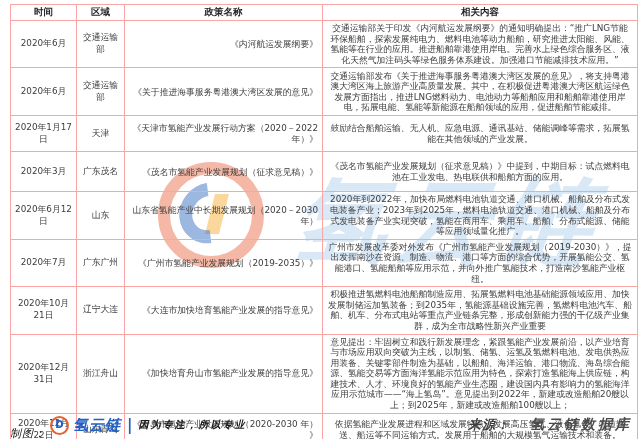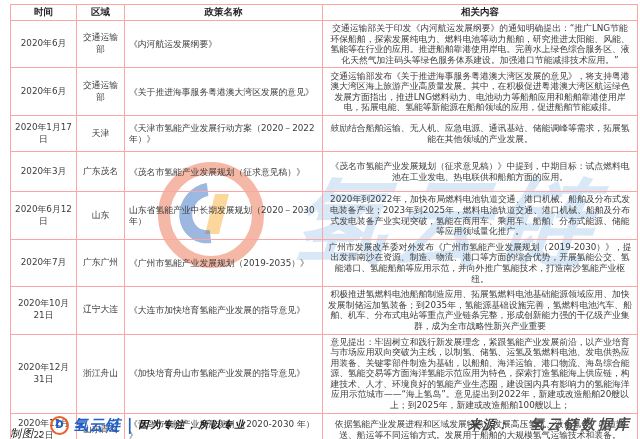--- a/index.html
+++ b/index.html
@@ -54,21 +54,21 @@
   }
   .policy-table th{
     font-size:9.5px;font-weight:bold;color:#1e1e1e;
     height:14px;padding:1px 2px;text-align:center;
     background:rgba(255,255,255,0.0);
   }
   td.c-time,td.c-region{
     text-align:center;font-size:8.8px;color:#3c3c3c;padding:1px 2px;
   }
   td.c-policy{
-    text-align:left;font-size:8.8px;color:#3c3c3c;padding:1px 4px;line-height:10.6px;
+    text-align:right;font-size:8.8px;color:#3c3c3c;padding:1px 4px;line-height:10.6px;
   }
   td.c-content{
     text-align:center;font-size:8.8px;color:#3c3c3c;
     line-height:10.6px;padding:2px 5px;
   }
   tr.r1{height:44px;} tr.r2{height:48px;} tr.r3{height:36px;} tr.r4{height:40px;}
   tr.r5{height:40px;} tr.r6{height:37px;} tr.r7{height:38px;} tr.r8{height:63px;}
   tr.r9{height:33px;}
   
   .footer{

